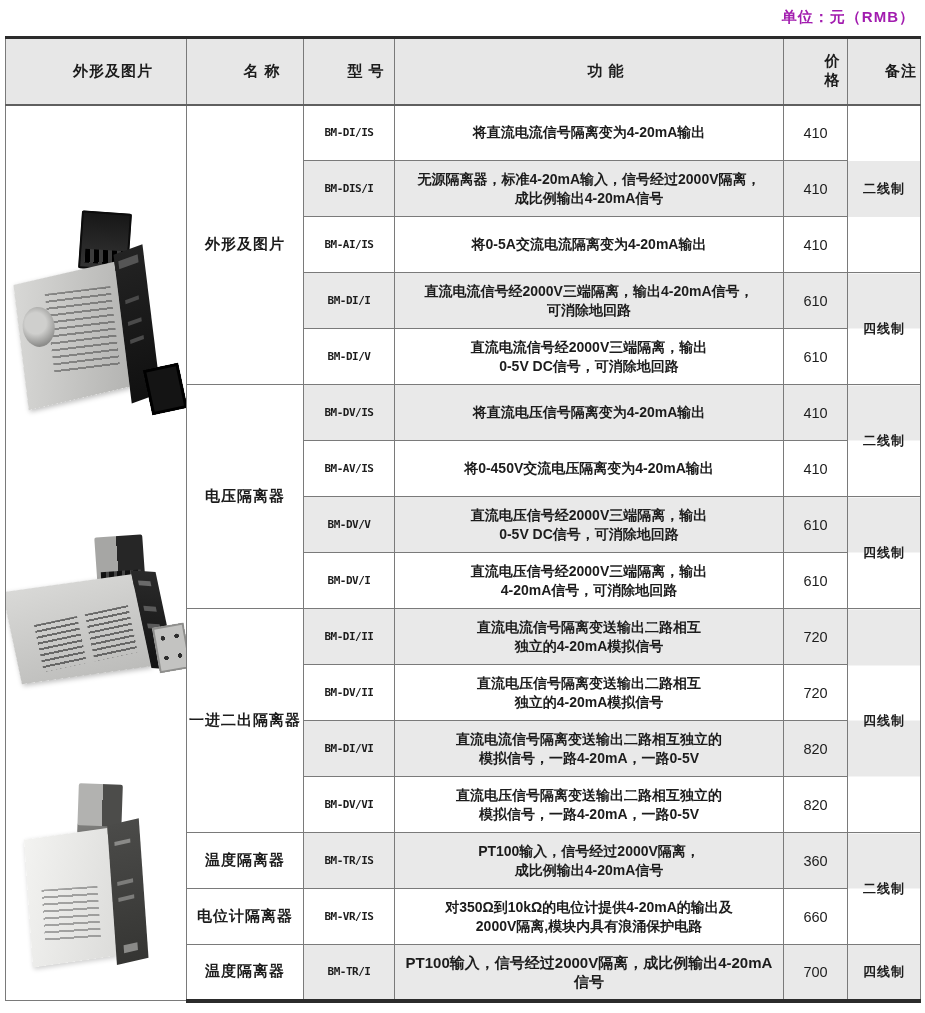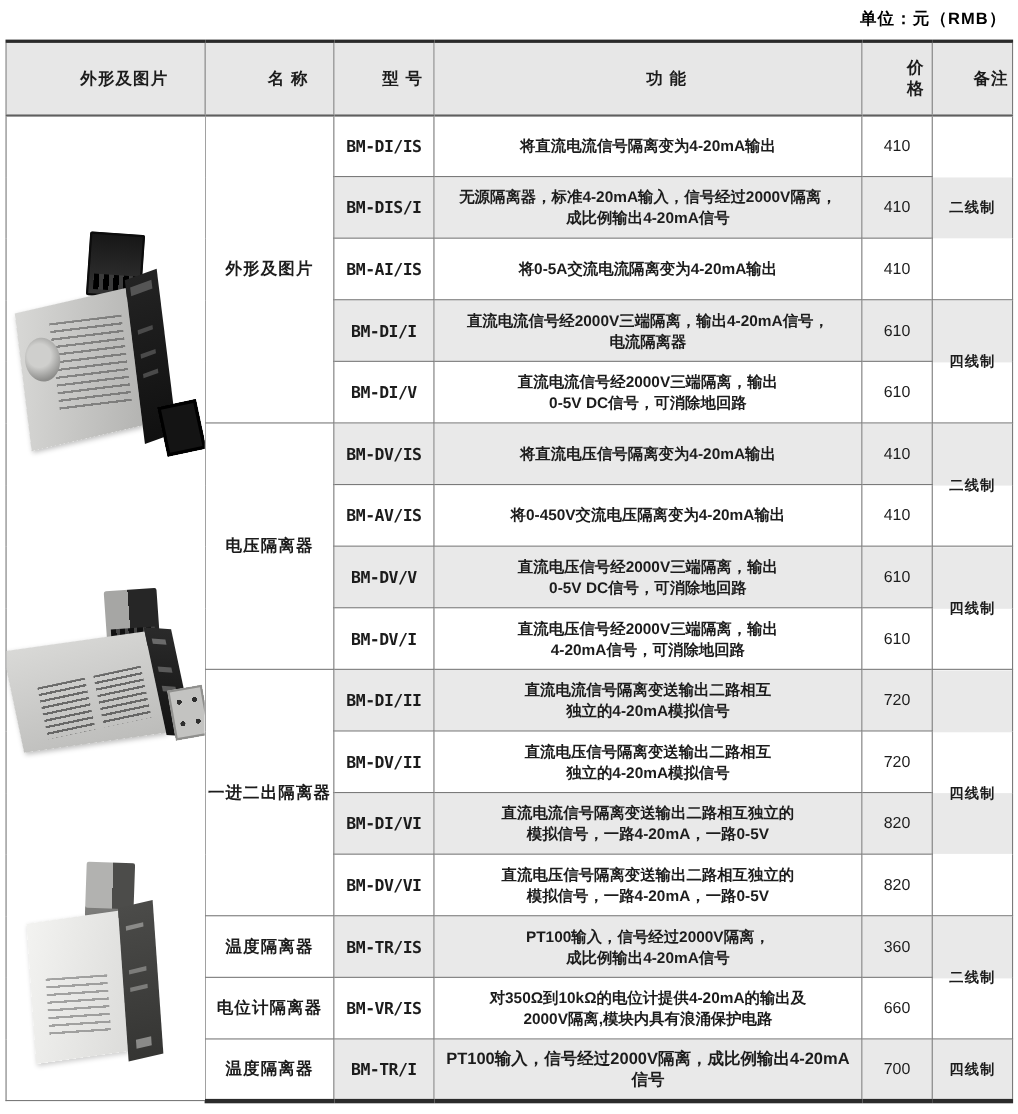--- a/index.html
+++ b/index.html
@@ -1,21 +1,21 @@
 <!DOCTYPE html>
 <html><head>
 <meta charset="utf-8">
 <style>
   * { margin:0; padding:0; box-sizing:border-box; }
   body { background:#ffffff; font-family:"Liberation Sans","DejaVu Sans",sans-serif; }
   .page { position:relative; width:925px; height:1013px; background:#ffffff; overflow:hidden; }
 
   .unit-label{
     position:absolute; top:8px; right:10px;
-    font-size:15px; font-weight:700; color:#000000;
+    font-size:15px; font-weight:700; color:#a21caf;
     letter-spacing:1px;
   }
 
   table.price-table{
     position:absolute; top:36px; left:5px; width:915px;
     border-collapse:collapse; table-layout:fixed;
   }
   .price-table td, .price-table th{
     border:1px solid #7a7a7a;
     text-align:center; vertical-align:middle;
@@ -28,21 +28,21 @@
     font-size:15px; font-weight:700;
     border-top:3px solid #2b2b2b;
     border-bottom:2px solid #5f5f5f;
     letter-spacing:1px;
     padding-left:34px;
   }
   .price-table tbody tr{ height:56px; }
   .price-table tbody tr.last td{ border-bottom:4px solid #2b2b2b; }
 
   td.name-cell{ background:#ffffff; font-size:15px; font-weight:700; letter-spacing:1px; }
-  td.model-cell{ font-family:"DejaVu Sans Mono","Liberation Mono",monospace; font-size:15px; font-weight:700; letter-spacing:-0.5px; }
+  td.model-cell{ font-family:"DejaVu Sans Mono","Liberation Mono",monospace; font-size:11px; font-weight:700; letter-spacing:-0.5px; }
   td.func-cell{ font-size:14px; font-weight:700; white-space:pre-line; line-height:19px; padding:2px 6px; }
   td.price-cell{ font-size:14.5px; font-weight:400; }
   td.remark-cell{ font-size:13px; font-weight:700; letter-spacing:1px; }
   tr.shade td.model-cell, tr.shade td.func-cell, tr.shade td.price-cell{ background:#e9e9e9; }
 
   
   td.rg-wgw{ background:linear-gradient(to bottom,#ffffff 0 33.4%,#e9e9e9 33.4% 66.7%,#ffffff 66.7% 100%); } 
   td.rg-gw { background:linear-gradient(to bottom,#e9e9e9 0 50%,#ffffff 50% 100%); }                          
   td.rg-gwgw{ background:linear-gradient(to bottom,#e9e9e9 0 25%,#ffffff 25% 50%,#e9e9e9 50% 75%,#ffffff 75% 100%); } 
   td.rg-g { background:#e9e9e9; } 
@@ -198,21 +198,21 @@
         <td class="price-cell">410</td>
       </tr>
       <tr>
         <td class="model-cell">BM-AI/IS</td>
         <td class="func-cell">将0-5A交流电流隔离变为4-20mA输出</td>
         <td class="price-cell">410</td>
       </tr>
       <tr class="shade">
         <td class="model-cell">BM-DI/I</td>
         <td class="func-cell">直流电流信号经2000V三端隔离，输出4-20mA信号，
-电流隔离器</td>
+可消除地回路</td>
         <td class="price-cell">610</td>
         <td class="remark-cell rg-gw" rowspan="2">四线制</td>
       </tr>
       <tr>
         <td class="model-cell">BM-DI/V</td>
         <td class="func-cell">直流电流信号经2000V三端隔离，输出
 0-5V DC信号，可消除地回路</td>
         <td class="price-cell">610</td>
       </tr>
       <tr class="shade">

